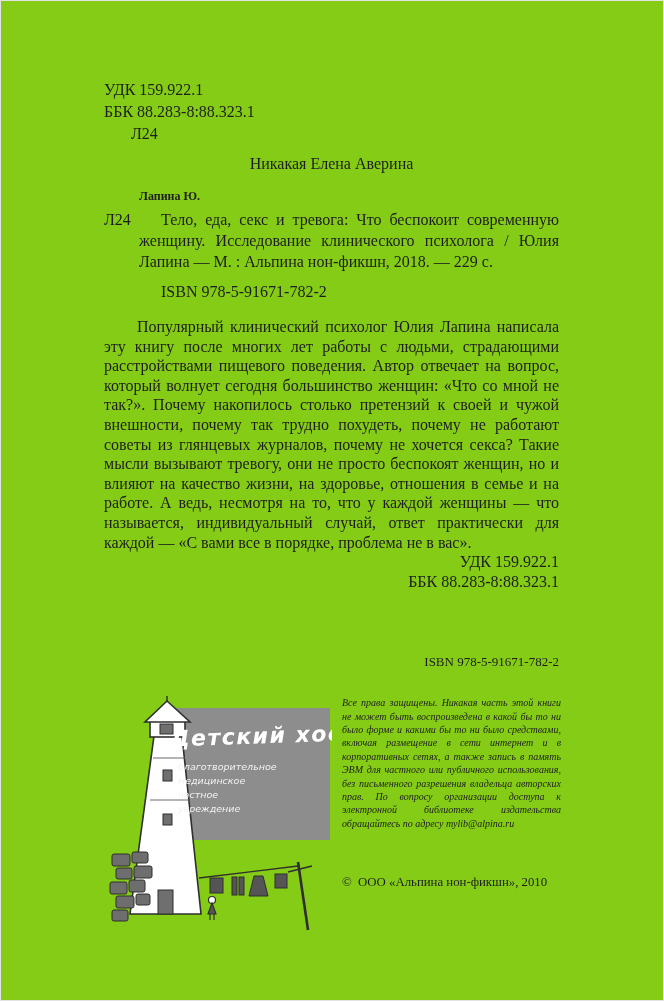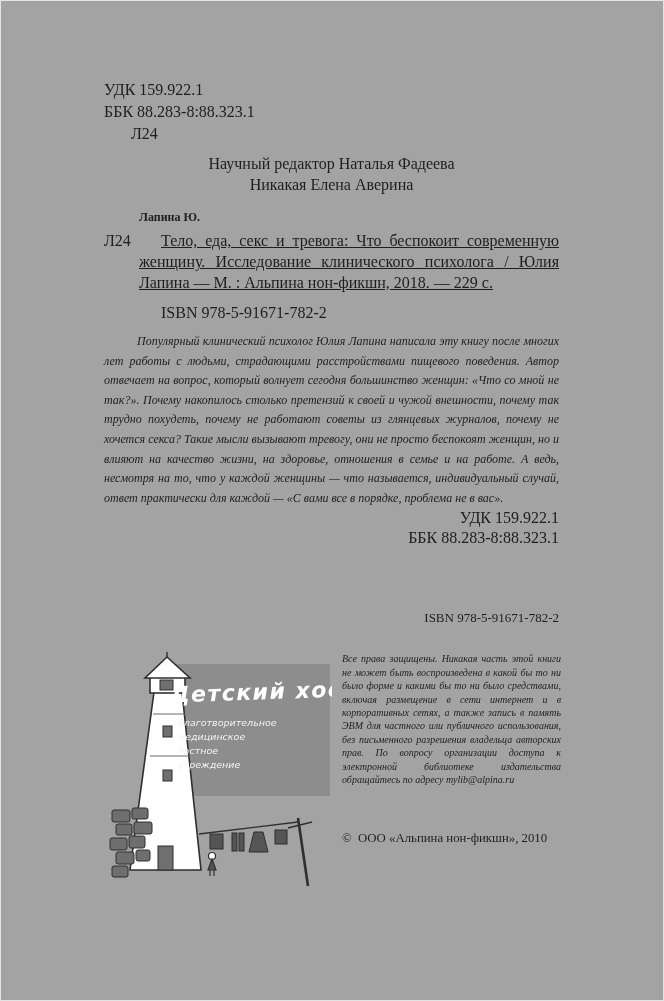--- a/index.html
+++ b/index.html
@@ -1,36 +1,36 @@
 <!DOCTYPE html>
 <html><head>
 <meta charset="utf-8">
 <style>
   * { margin:0; padding:0; box-sizing:border-box; }
   html,body { background:#ffffff; }
   .page {
     position:relative;
     width:664px; height:1001px;
     margin:0 auto;
-    background:#a3a3a3;
+    background:#84cc16;
     border:1px solid #e3e3e3;
     font-family:"Liberation Serif", serif;
     color:#1e1e1e;
     padding:78px 104px 0 103px;
     overflow:hidden;
   }
   .codes-top { font-size:16px; line-height:22px; }
   .codes-top .code-line3 { padding-left:27px; }
   .editors { margin-top:8px; text-align:center; font-size:16px; line-height:21px; }
   .author { margin-top:12px; padding-left:35px; font-size:12px; line-height:21px; font-weight:bold; }
   .catalog { position:relative; margin-top:2px; font-size:16px; line-height:21px; }
   .catalog .cat-code { position:absolute; left:0; top:0; }
-  .catalog .cat-entry { padding-left:35px; text-indent:22px; text-align:justify;text-decoration:underline; }
+  .catalog .cat-entry { padding-left:35px; text-indent:22px; text-align:justify; }
   .isbn-main { margin-top:9px; padding-left:57px; font-size:16px; line-height:21px; }
-  .annotation { margin-top:9px; font-size:12px; line-height:19.6px; text-indent:33px; text-align:justify;font-style:italic; }
+  .annotation { margin-top:15px; font-size:16px; line-height:19.6px; text-indent:33px; text-align:justify; }
   .codes-bottom { text-align:right; font-size:16px; line-height:20px; }
   .isbn-small { margin-top:62px; text-align:right; font-size:13px; line-height:16px; }
   .bottom { margin-top:26px; display:flex; gap:10px; }
   .logo-wrap { width:228px; flex:0 0 auto; }
   .right-col { width:219px; flex:0 0 auto; }
   .rights { font-size:10px; line-height:13.4px; font-style:italic; text-align:justify; }
   .copyrights { margin-top:11px; font-size:12.8px; line-height:16.5px; white-space:pre-wrap; }
   .logo-title { font-family:"DejaVu Sans", sans-serif; font-style:italic; font-weight:bold; }
   .logo-sub { font-family:"DejaVu Sans", sans-serif; font-style:italic; }
 </style>
@@ -39,21 +39,20 @@
 
 <div class="page">
 
   <div class="codes-top">
     <div>УДК 159.922.1</div>
     <div>ББК 88.283-8:88.323.1</div>
     <div class="code-line3">Л24</div>
   </div>
 
   <div class="editors">
-    <div>Научный редактор Наталья Фадеева</div>
     <div>Никакая Елена Аверина</div>
   </div>
 
   <div class="author">Лапина Ю.</div>
 
   <div class="catalog">
     <div class="cat-code">Л24</div>
     <div class="cat-entry">Тело, еда, секс и тревога: Что беспокоит современную женщину. Исследование клинического психолога / Юлия Лапина — М. : Альпина нон-фикшн, 2018. — 229 с.</div>
   </div>
 

